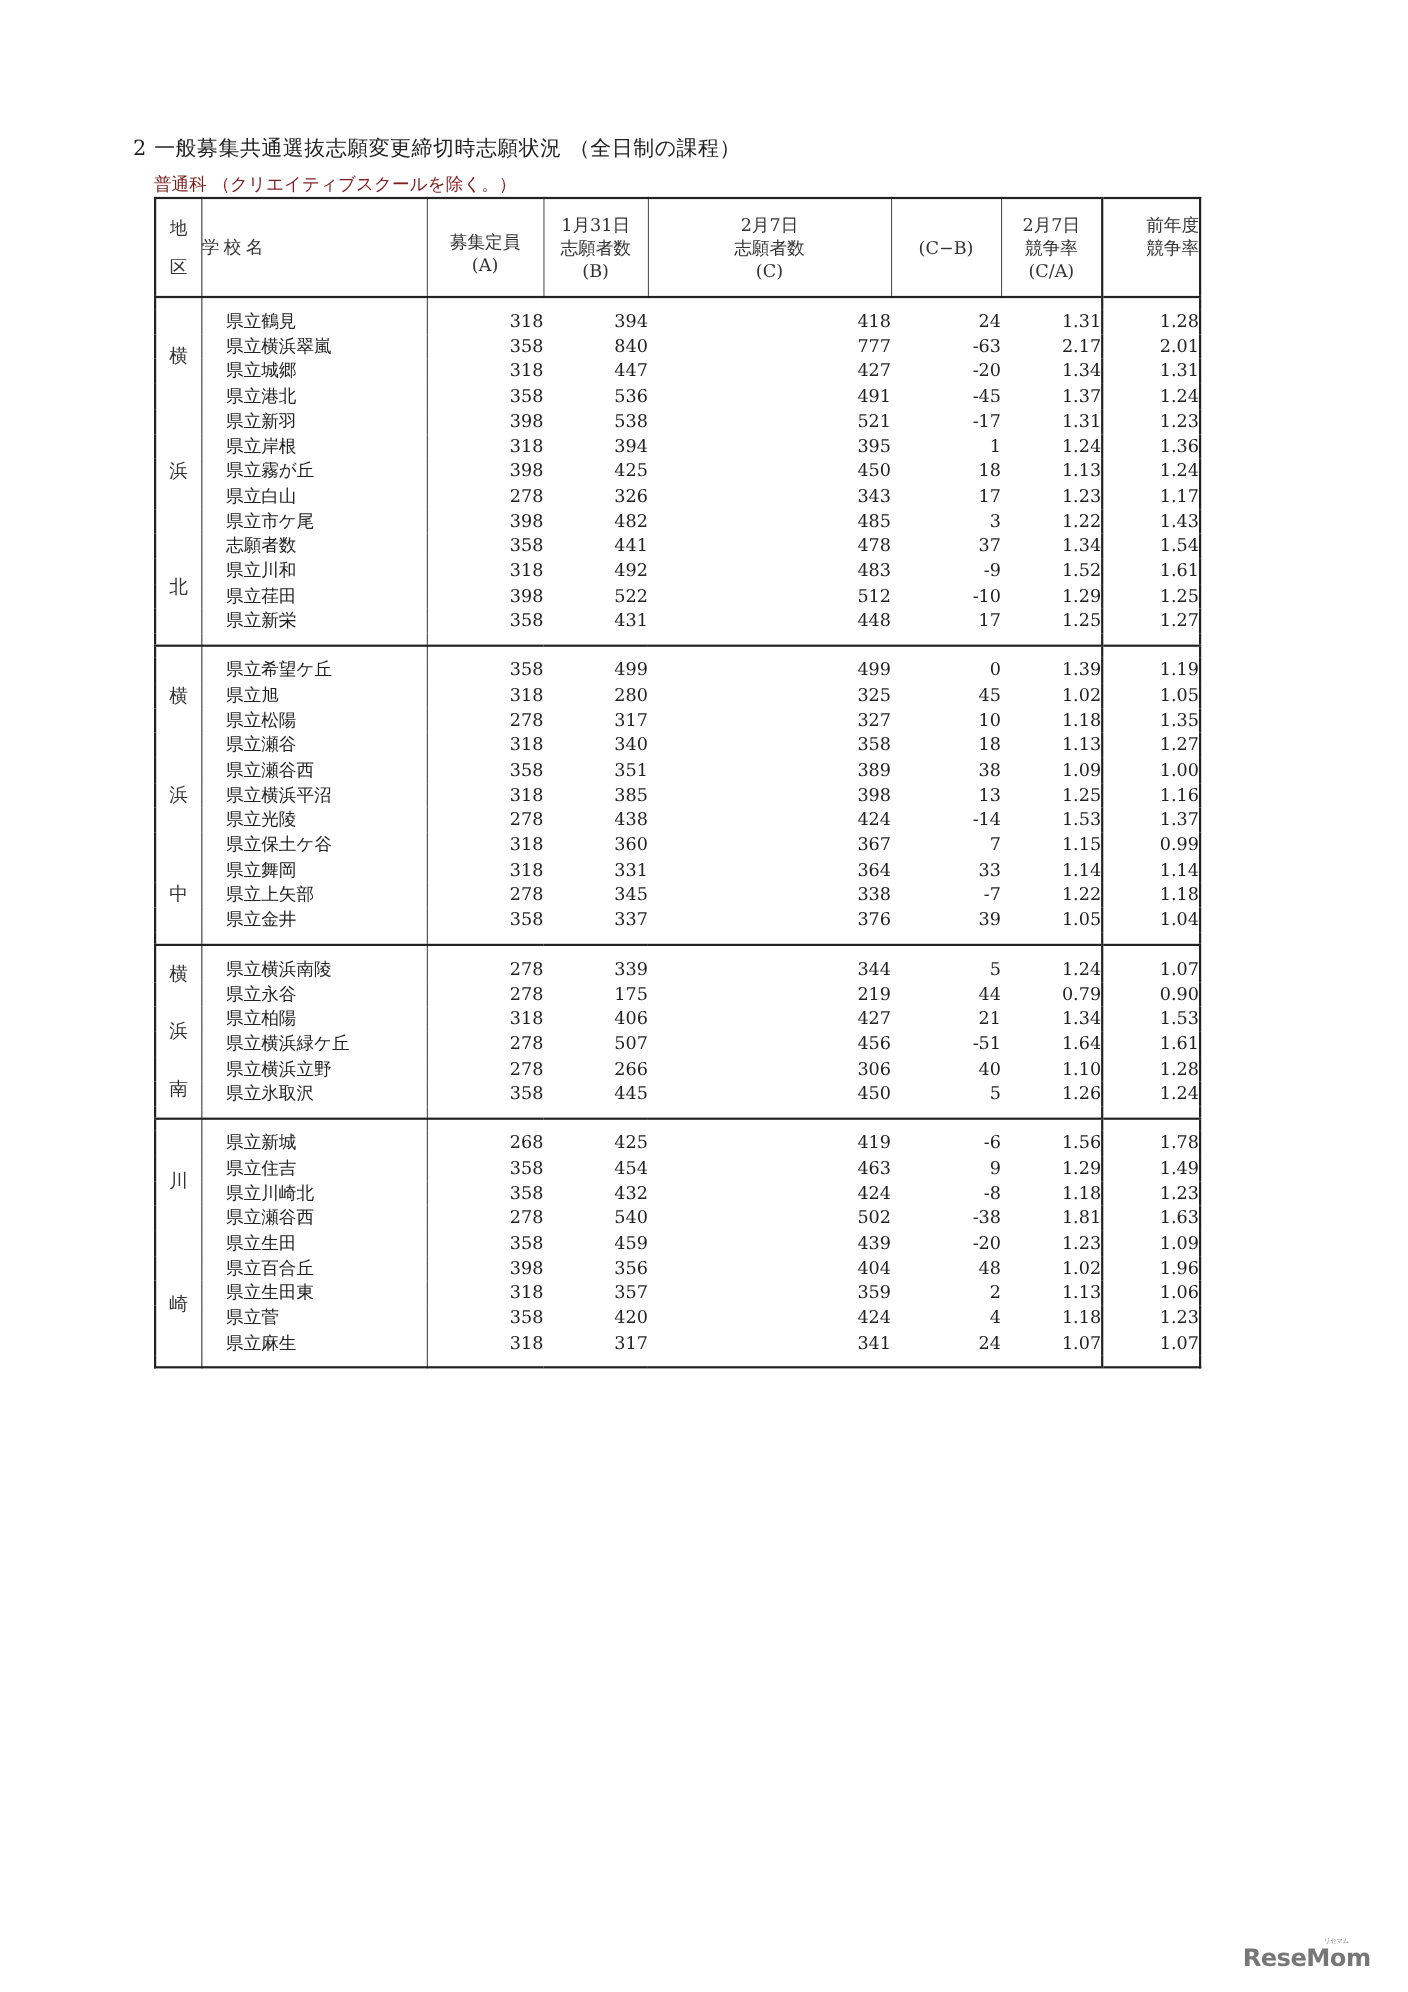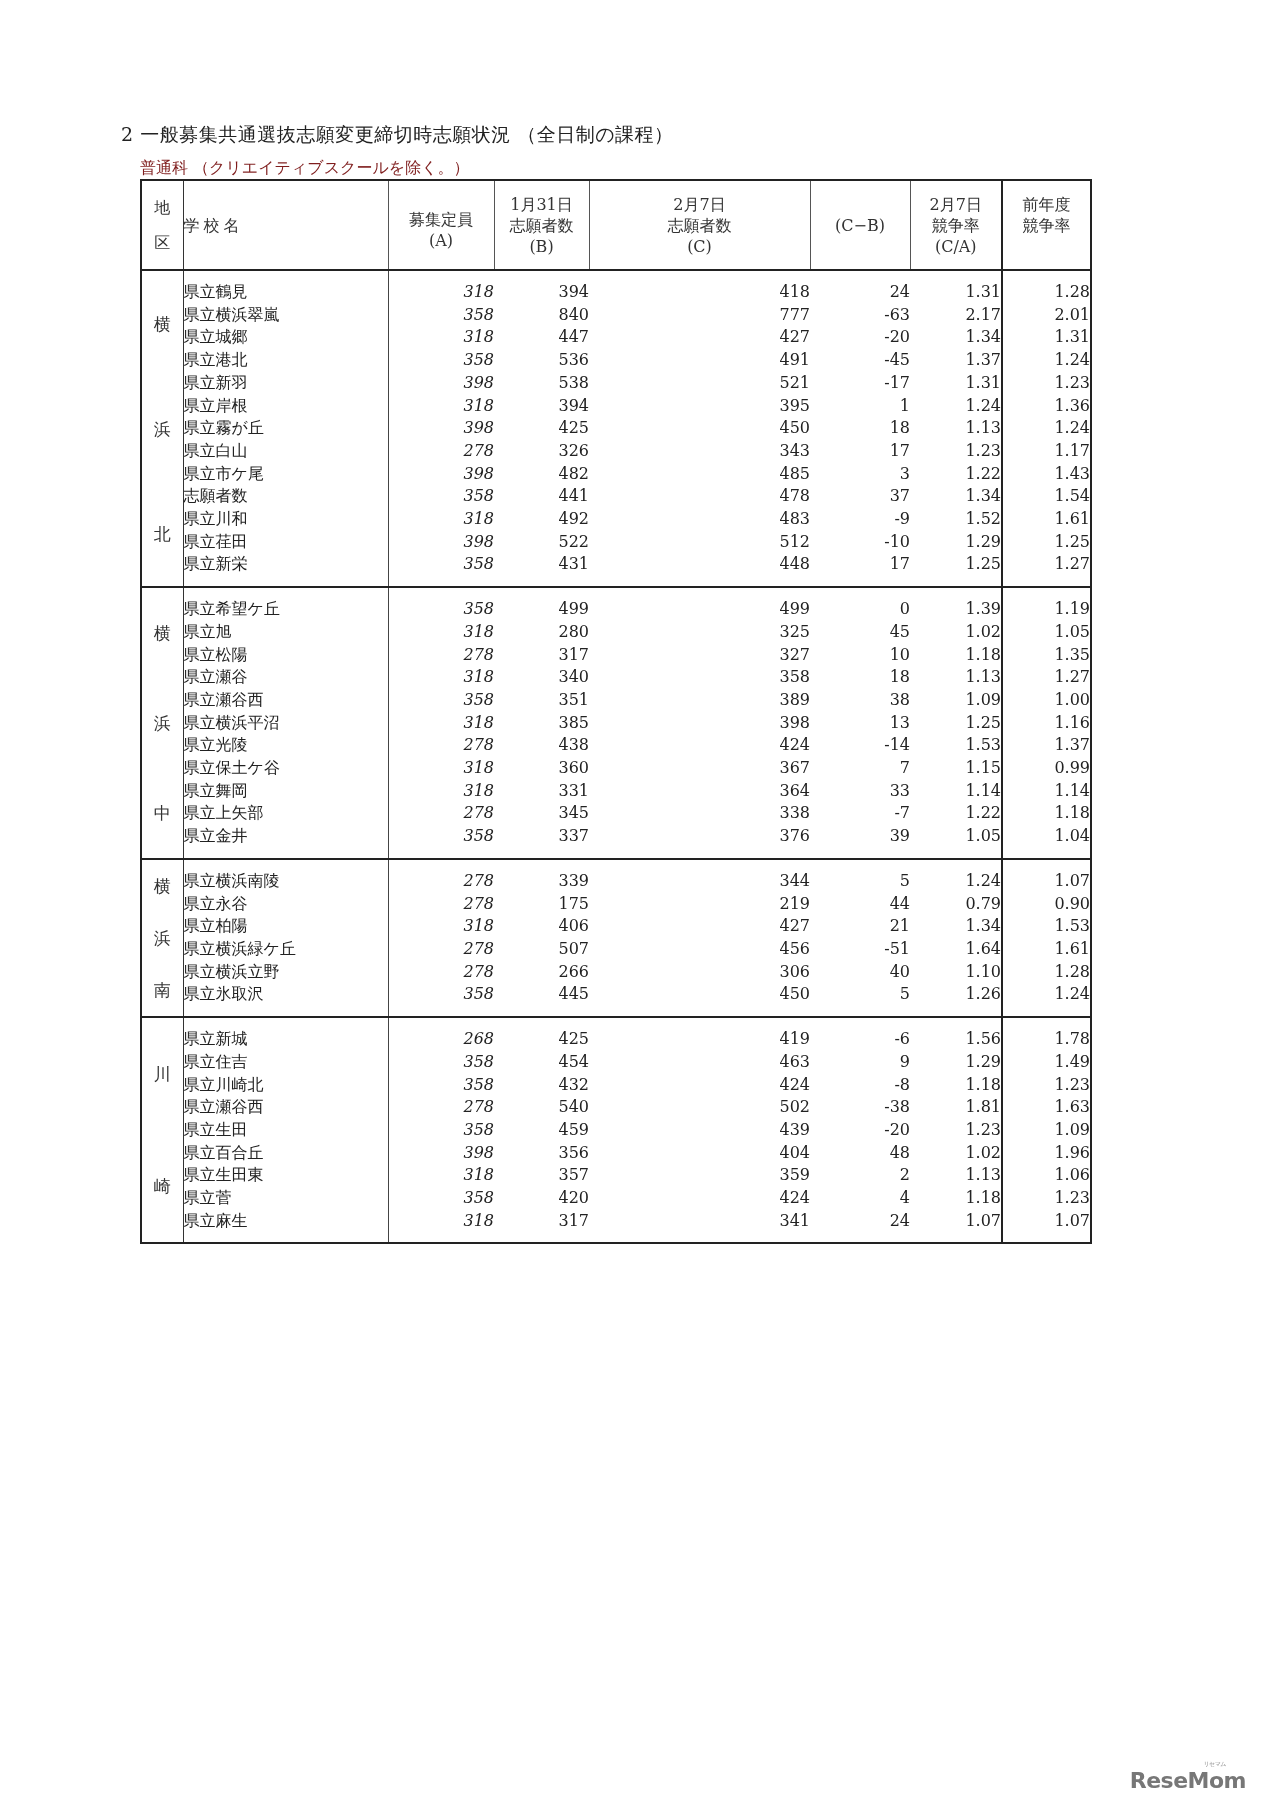--- a/index.html
+++ b/index.html
@@ -30,32 +30,32 @@
   col.c-b { width: 95px; }
   col.c-c { width: 221px; }
   col.c-cb { width: 100px; }
   col.c-rate { width: 92px; }
   col.c-prev { width: 89px; }
 
   thead th { height: 88px; text-align: center; line-height: 21px; font-size: 16px; color: #333; }
   thead .h-area { border-right: 1.5px solid #333; }
   thead .h-name { text-align: left; padding-left: 24px; font-family: Liberation Serif, serif; }
   thead .boxed { border: 1.5px solid #555; border-bottom: none; }
-  thead .h-prev { border-left: 2px solid #222; }
+  thead .h-prev { border-left: 2px solid #222; text-align: right; }
   thead tr { border-bottom: 2.5px solid #222; }
 
   tbody.group { border-top: 2px solid #222; }
   tbody.group td.area {
     border-right: 1.5px solid #333; text-align: center; vertical-align: middle;
     font-size: 17px; color: #333;
   }
   .area-chars { display: flex; flex-direction: column; align-items: center; justify-content: space-around; height: 100%; }
-  tbody.group td.name { text-align: left; border-right: 1.5px solid #444; }
+  tbody.group td.name { padding-left: 22px; text-align: left; border-right: 1.5px solid #444; }
   tbody.group td.num { text-align: right; }
-  td.num-a { padding-right: 10px; font-style: italic; }
+  td.num-a { padding-right: 10px; }
   td.num-b { padding-right: 10px; }
   td.num-c { padding-right: 10px; }
   td.num-cb { padding-right: 9px; }
   td.num-rate { padding-right: 9px; border-right: 2px solid #222; }
   td.num-prev { padding-right: 8px; }
   tbody.group tr.row td { height: 22.7px; line-height: 22.7px; }
   tbody.group tr.pad td { height: 10px; line-height: 10px; }
   tbody.group tr.pad td.num-rate { border-right: 2px solid #222; }
 
   .watermark {

